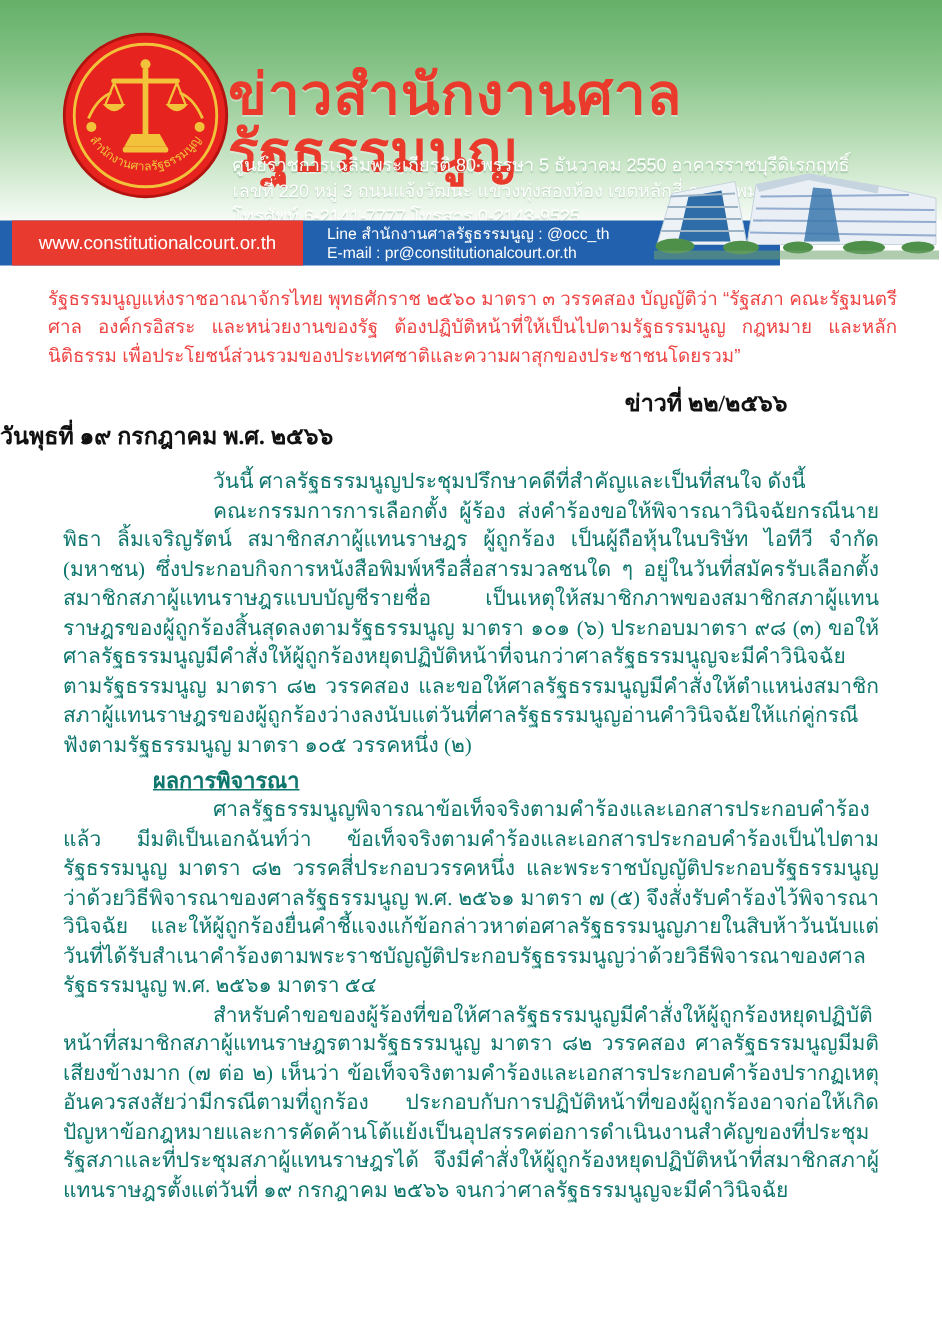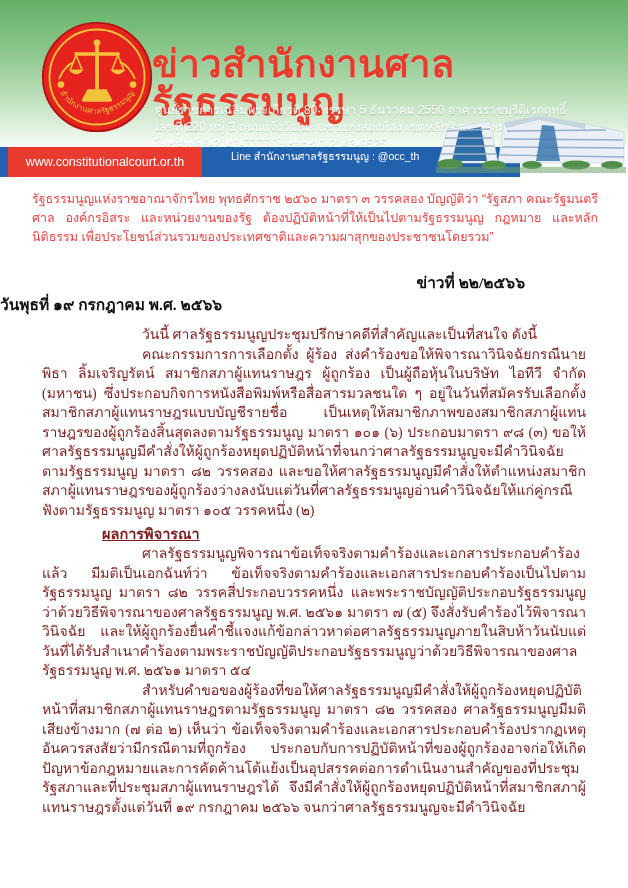--- a/index.html
+++ b/index.html
@@ -30,36 +30,36 @@
   .contact-bar {
     position:relative; width:520px; height:30px; background:#2161ae;
     display:flex; align-items:stretch; z-index:2;
   }
   .web-box {
     margin-left:8px; width:194px; background:#e93a30;
     display:flex; align-items:center; justify-content:center;
     color:#fff; font-family:"Liberation Sans", sans-serif; font-size:12.5px;
   }
   .contact-lines {
-    padding:3px 0 0 29px; color:#fff;
+    padding:3px 0 0 16px; color:#fff;
     font-family:"Liberation Sans", sans-serif; font-size:10.5px; line-height:12.5px;
   }
   
   .quote {
     margin:13px 30px 0 32px; color:#ef4444; text-align:justify;
     font-family:"Liberation Sans", sans-serif; font-size:12.5px; line-height:19px;
   }
   
-  .doc-meta { margin-top:25px; font-weight:bold; font-size:15.5px; line-height:22px; }
+  .doc-meta { margin-top:12px; font-weight:bold; font-size:15.5px; line-height:22px; }
   .news-no { text-align:right; padding-right:103px; }
   .doc-date { padding-right:72px; }
   
   .doc-body {
     padding:9px 42px 0 42px; font-size:14px; line-height:19.5px;
-    text-align:justify; color:#7f1d1d;
+    text-align:justify; color:#0f766e;
   }
   .doc-body p { margin:0; text-indent:100px; }
   .doc-body p.bold { font-weight:bold; }
   .result-heading {
     margin:4px 0 0 60px; font-weight:bold; text-decoration:underline;
     font-size:14.5px; line-height:20px;
   }
 </style>
 </head>
 <body>
@@ -121,20 +121,21 @@
       <ellipse cx="176" cy="66" rx="11" ry="4"></ellipse>
     </g>
     <rect x="0" y="68" width="190" height="6" fill="#6fa36c" opacity="0.55"></rect>
   </svg>
 </div>
 
 <div class="contact-bar">
   <div class="web-box">www.constitutionalcourt.or.th</div>
   <div class="contact-lines">
     <div>Line สำนักงานศาลรัฐธรรมนูญ : @occ_th</div>
+    <div>E-mail : pr@constitutionalcourt.or.th</div>
   </div>
 </div>
 
 <div class="quote">รัฐธรรมนูญแห่งราชอาณาจักรไทย พุทธศักราช ๒๕๖๐ มาตรา ๓ วรรคสอง บัญญัติว่า “รัฐสภา คณะรัฐมนตรี ศาล องค์กรอิสระ และหน่วยงานของรัฐ ต้องปฏิบัติหน้าที่ให้เป็นไปตามรัฐธรรมนูญ กฎหมาย และหลักนิติธรรม เพื่อประโยชน์ส่วนรวมของประเทศชาติและความผาสุกของประชาชนโดยรวม”</div>
 
 <div class="doc-meta">
   <div class="news-no">ข่าวที่ ๒๒/๒๕๖๖</div>
   <div class="doc-date">วันพุธที่ ๑๙ กรกฎาคม พ.ศ. ๒๕๖๖</div>
 </div>
 

